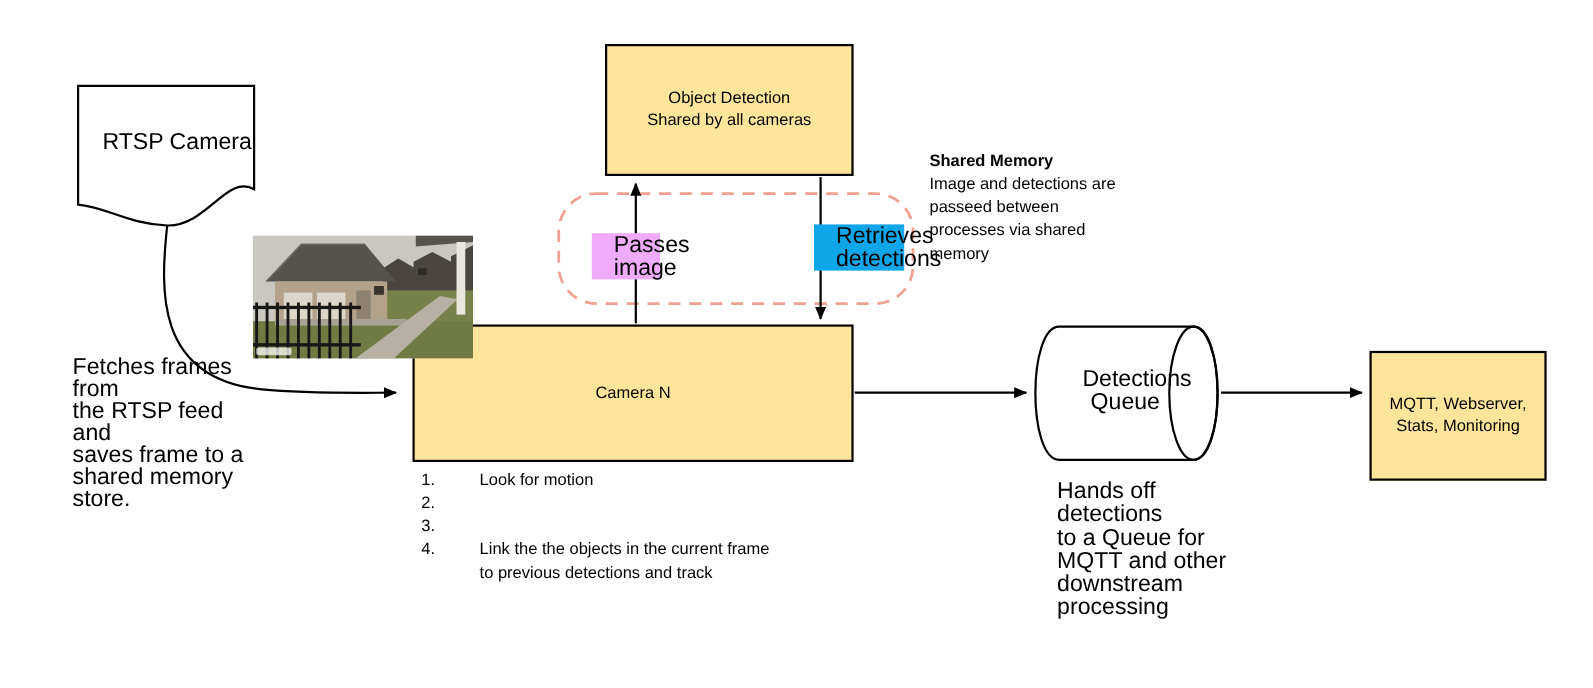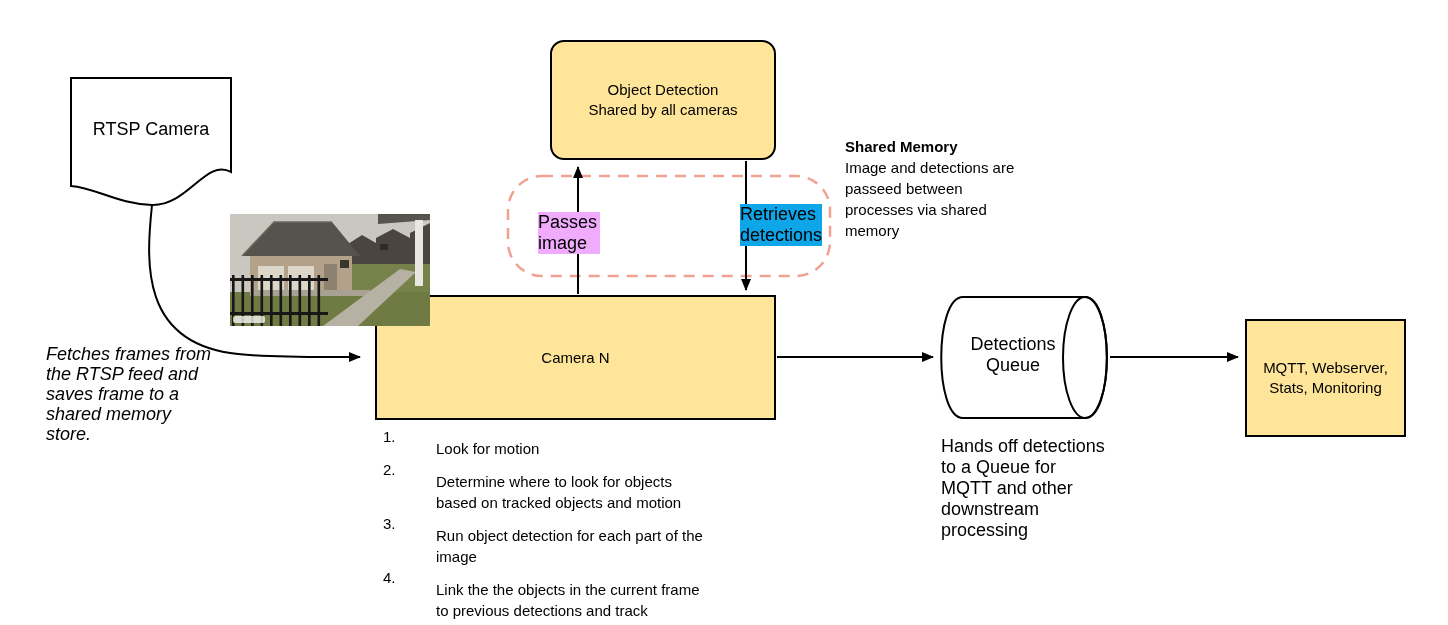--- a/index.html
+++ b/index.html
@@ -5,38 +5,38 @@
   * { margin:0; padding:0; box-sizing:border-box; }
   html,body { background:#ffffff; }
   body { font-family:"Liberation Sans", sans-serif; color:#000; }
   .canvas { position:relative; width:1448px; height:625px; background:#fff; overflow:hidden; }
   .canvas > svg, .node, .txt, .sm-note, .steps { position:absolute; }
   .shapes { left:0; top:0; }
 
   .node { background:#FFE599; border:2px solid #000; display:flex; flex-direction:column;
           align-items:center; justify-content:center; text-align:center;
           font-size:15px; line-height:20px; }
-  .od   { left:550px; top:40px;  width:226px; height:120px;border-radius:14px; }
+  .od   { left:550px; top:40px;  width:226px; height:120px; }
   .cam  { left:375px; top:295px; width:401px; height:125px;text-align:right; }
   .mqtt { left:1245px; top:297px; width:161px; height:118px;margin-top:22px; }
 
   .italic { }
   .bold   { font-weight:bold; }
   .pre    { white-space:pre-line; }
 
-  .txt { font-size:18px; line-height:20px; }
+  .txt { font-size:21px; line-height:20px;padding-left:20px; }
   .rtsp-label { left:71px;  top:119px; width:160px; text-align:center; }
-  .fetch-note { left:46px;  top:344px; width:185px;font-style:italic; }
+  .fetch-note { left:46px;  top:324px; width:185px; }
   .passes     { left:538px; top:212px; width:62px;  background:#f0abfc; line-height:21px; }
   .retrieves  { left:740px; top:204px; width:82px;  background:#0ea5e9; line-height:21px; }
   .sm-note    { left:845px; top:136px; width:215px; font-size:15px; line-height:21px; }
   .steps      { left:383px; top:426px; width:382px; font-size:15px; line-height:21px; }
   .step       { display:flex; align-items:flex-start; }
   .step .num  { flex:0 0 53px; width:53px; }
-  .step .stext{ flex:1;margin-top:12px; }
+  .step .stext{ flex:1; }
   .queue-label{ left:964px; top:334px; width:98px; text-align:center; line-height:21px; }
   .handoff    { left:941px; top:436px; width:185px; line-height:21px; }
   .photo      { left:230px; top:214px; width:200px; height:112px; }
 </style>
 </head>
 <body>
 
 <div class="canvas">
 
   <div class="node od">
@@ -127,27 +127,23 @@
 memory</div>
   </div>
 
   <div class="steps">
     <div class="step">
       <span class="num">1.</span>
       <span class="stext pre">Look for motion</span>
     </div>
     <div class="step">
       <span class="num">2.</span>
-      <span class="stext pre">Determine where to look for objects
-based on tracked objects and motion</span>
     </div>
     <div class="step">
       <span class="num">3.</span>
-      <span class="stext pre">Run object detection for each part of the
-image</span>
     </div>
     <div class="step">
       <span class="num">4.</span>
       <span class="stext pre">Link the the objects in the current frame
 to previous detections and track</span>
     </div>
   </div>
 
   <div class="txt pre handoff">Hands off detections
 to a Queue for

